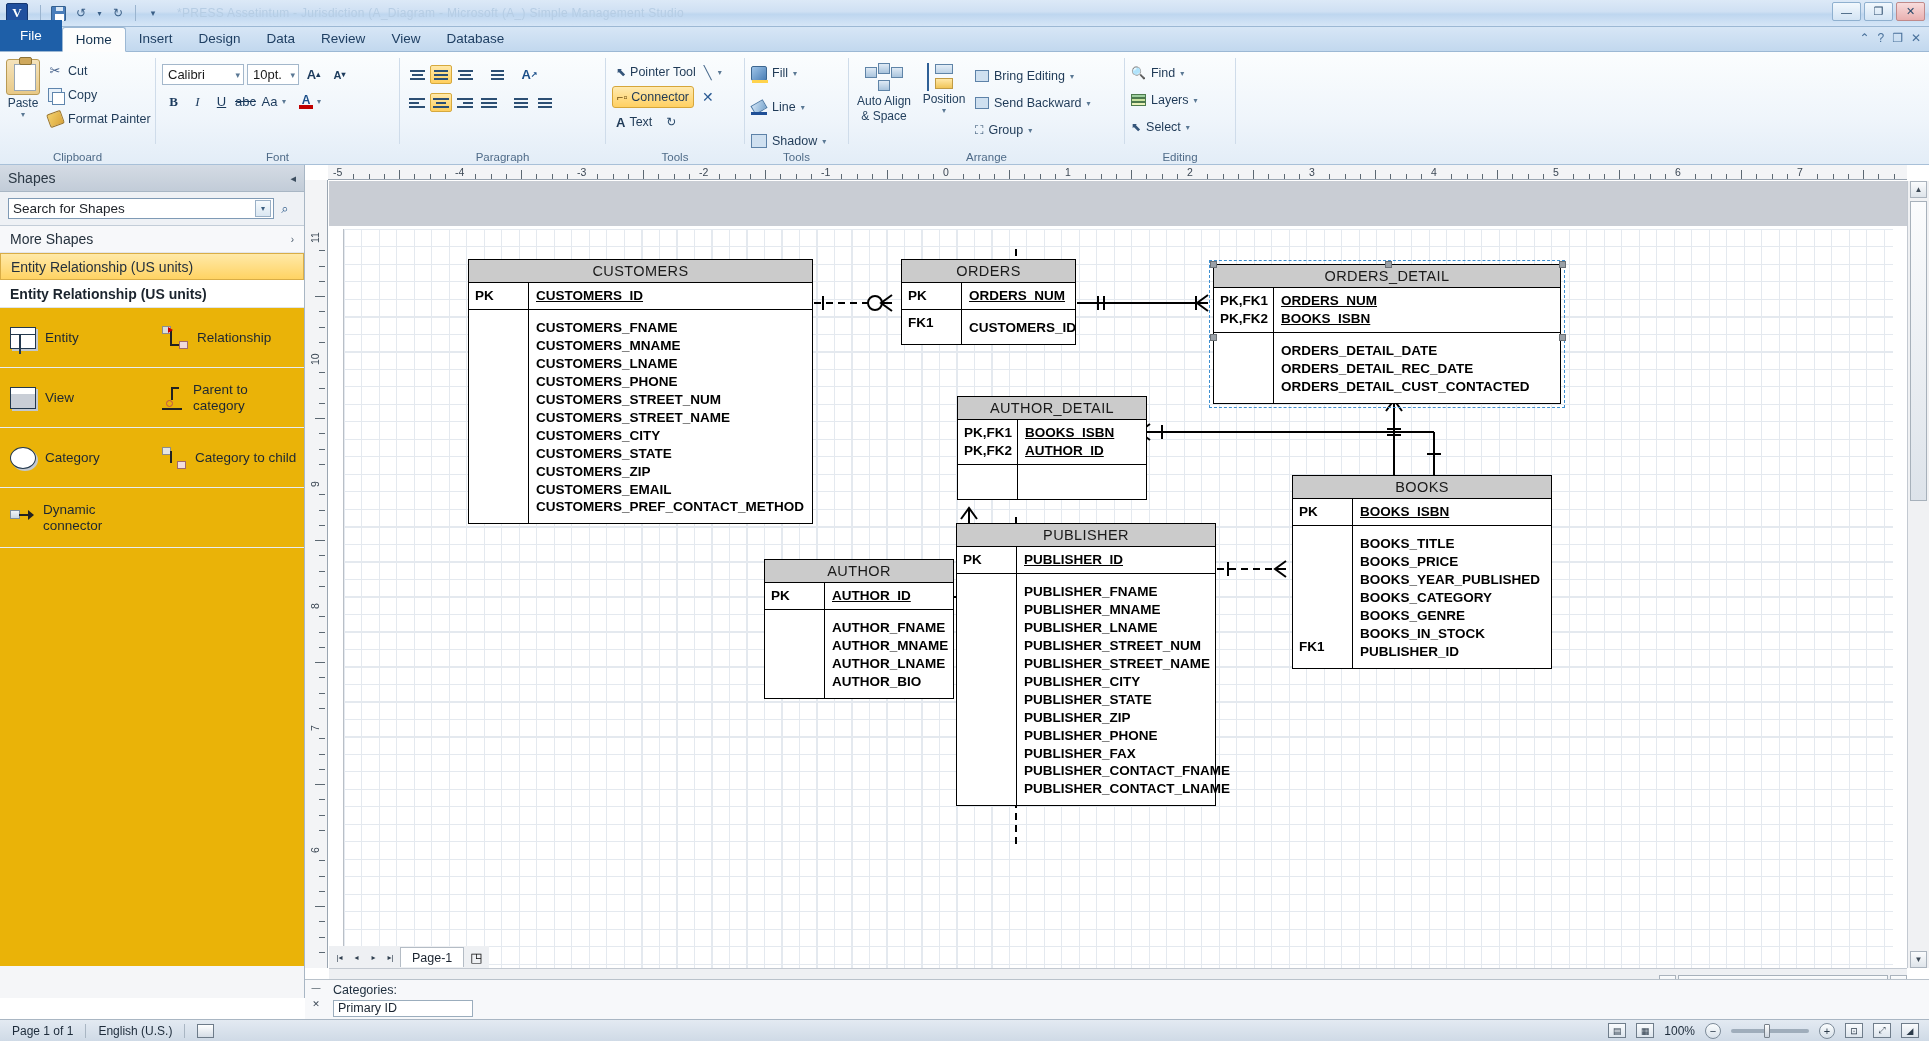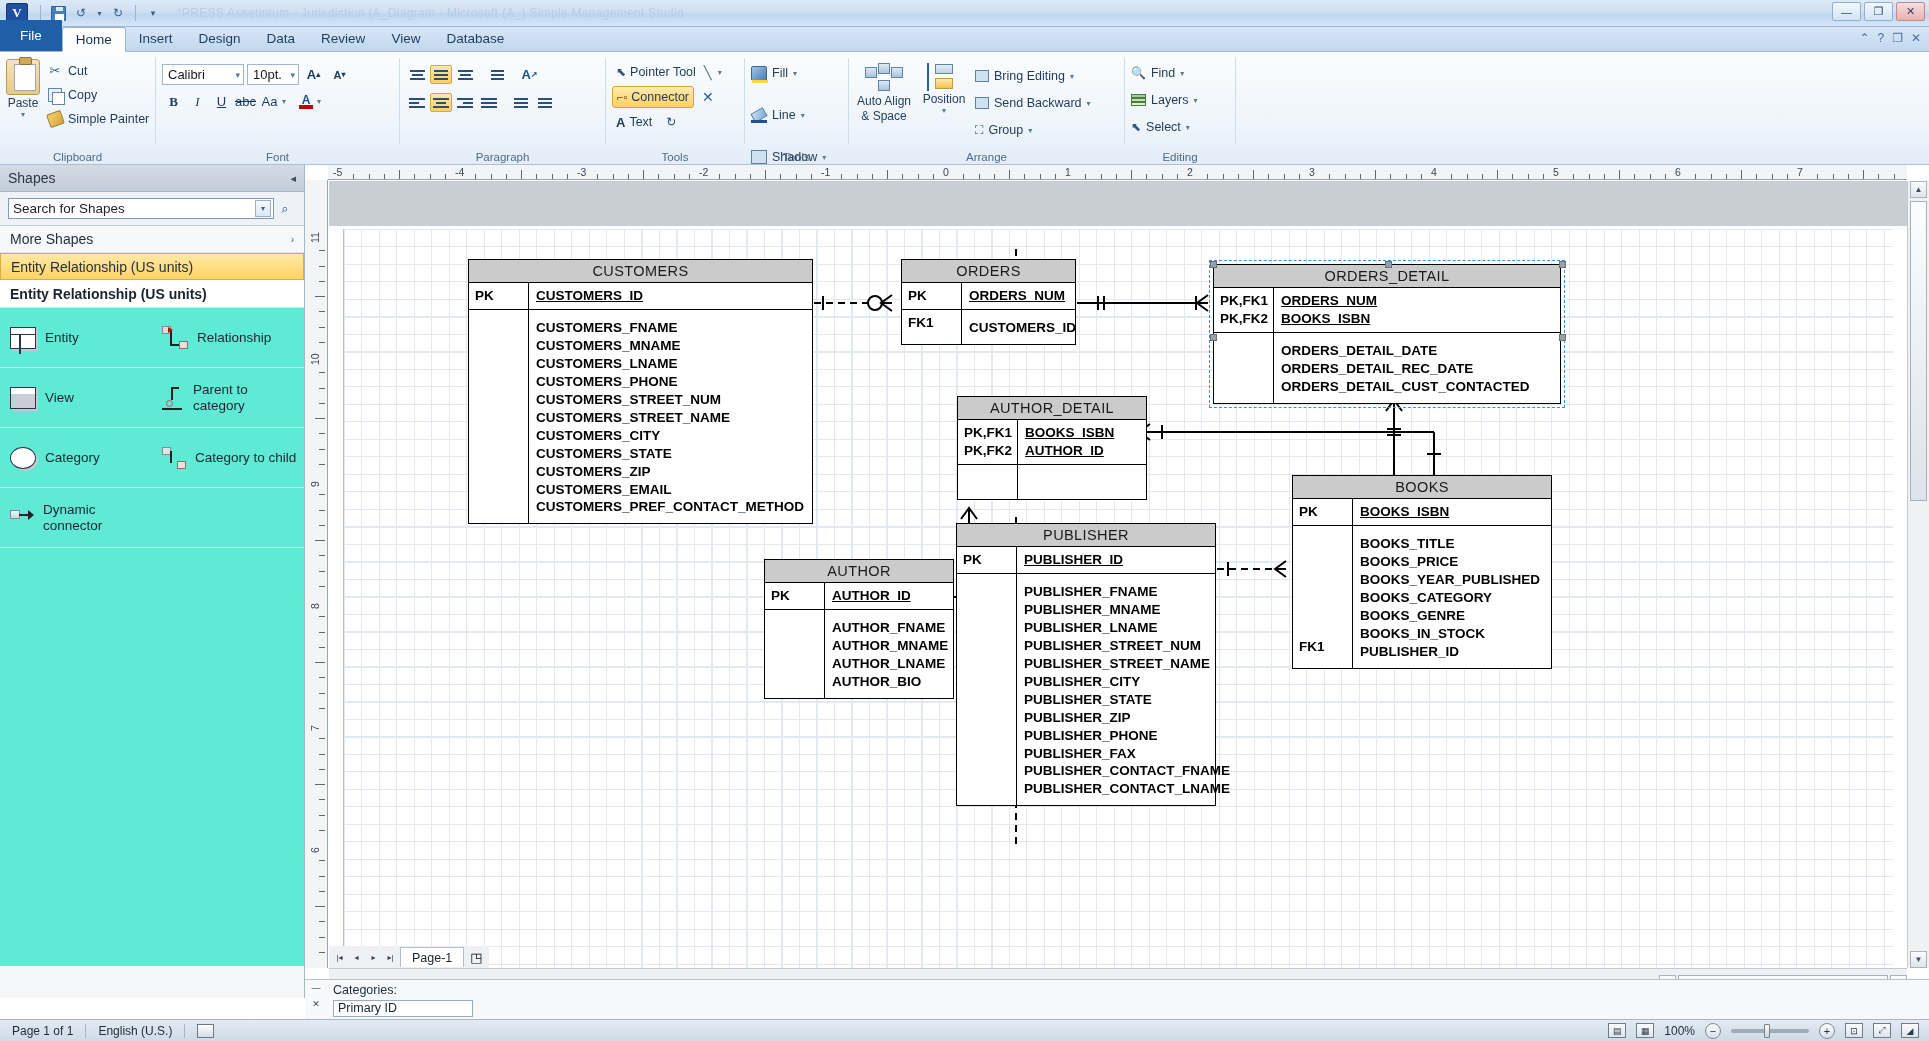--- a/index.html
+++ b/index.html
@@ -164,21 +164,21 @@
   .sp-row{
     height:27px;display:flex;align-items:center;padding:0 10px;
     font-size:14px;color:#25313d;border-bottom:1px solid #e2e6ec;background:#f7f8fa;
   }
   .sp-row .chev{margin-left:auto;font-size:10px;color:#4a5a6c;}
   .sp-row.sel{background:linear-gradient(to bottom,#ffe9a8,#ffd363);border:1px solid #d9ad46;}
   .sp-title{
     height:28px;display:flex;align-items:center;padding:0 10px;
     font-size:14px;font-weight:bold;color:#1b242e;background:#fff;border-bottom:1px solid #dfe4ea;
   }
-  .stencil{background:#5eead4;height:calc(100% - 175px);}
+  .stencil{background:#eab308;height:calc(100% - 175px);}
   .st-row{display:flex;border-bottom:1px solid #e8ecf1;min-height:60px;}
   .st-cell{flex:1;display:flex;align-items:center;gap:9px;padding:8px 6px 8px 10px;}
   .st-lbl{font-size:13.5px;color:#1d2733;line-height:1.15;}
   .ent-ico{width:26px;height:22px;background:#fff;border:1.5px solid #23384d;position:relative;flex:0 0 auto;box-shadow:2px 2px 0 #c2c8d0;}
   .ent-ico:before{content:"";position:absolute;left:0;top:6px;width:100%;height:1.5px;background:#23384d;}
   .ent-ico:after{content:"";position:absolute;left:8px;top:6px;width:1.5px;height:100%;background:#23384d;}
   .view-ico{width:26px;height:22px;background:linear-gradient(to bottom,#ffffff 30%,#c9ced6 30%);border:1.5px solid #23384d;flex:0 0 auto;box-shadow:2px 2px 0 #c2c8d0;}
   .rel-ico{width:26px;height:24px;position:relative;flex:0 0 auto;}
   .rel-ico .b1{position:absolute;left:0;top:0;width:9px;height:8px;border:1px solid #8c8c8c;background:#dcdcdc;}
   .rel-ico .b2{position:absolute;right:0;bottom:1px;width:9px;height:8px;border:1px solid #a06a6a;background:#f0dada;}
@@ -343,21 +343,21 @@
         <div class="smallrow">
           <span class="mini">
               <span class="copy-ico"></span>
             </span>
           <span class="lbl">Copy</span>
         </div>
         <div class="smallrow">
           <span class="mini">
               <span class="brush-ico"></span>
             </span>
-          <span class="lbl">Simple Painter</span>
+          <span class="lbl">Format Painter</span>
         </div>
       </div>
     </div>
     <div class="grp-label">Clipboard</div>
   </div>
   <div class="grp-sep"></div>
 
   <div class="grp" style="width:243px;">
     <div class="grp-body" style="flex-direction:column;gap:6px;padding-top:8px;">
       <div class="fontbox">
@@ -479,21 +479,21 @@
           <span>Text</span>
         </div>
         <span style="color:#2a4a6b;font-size:12px;margin-left:10px;">↻</span>
       </div>
     </div>
     <div class="grp-label">Tools</div>
   </div>
   <div class="grp-sep"></div>
 
   <div class="grp" style="width:103px;">
-    <div class="grp-body" style="flex-direction:column;gap:20px;padding-top:6px;">
+    <div class="grp-body" style="flex-direction:column;gap:12px;padding-top:6px;">
       <div class="fillrow">
         <span class="fill-ico"></span>
         <span>Fill</span>
         <span class="tinycar">▾</span>
       </div>
       <div class="fillrow">
         <span class="line-ico"></span>
         <span>Line</span>
         <span class="tinycar">▾</span>
       </div>

